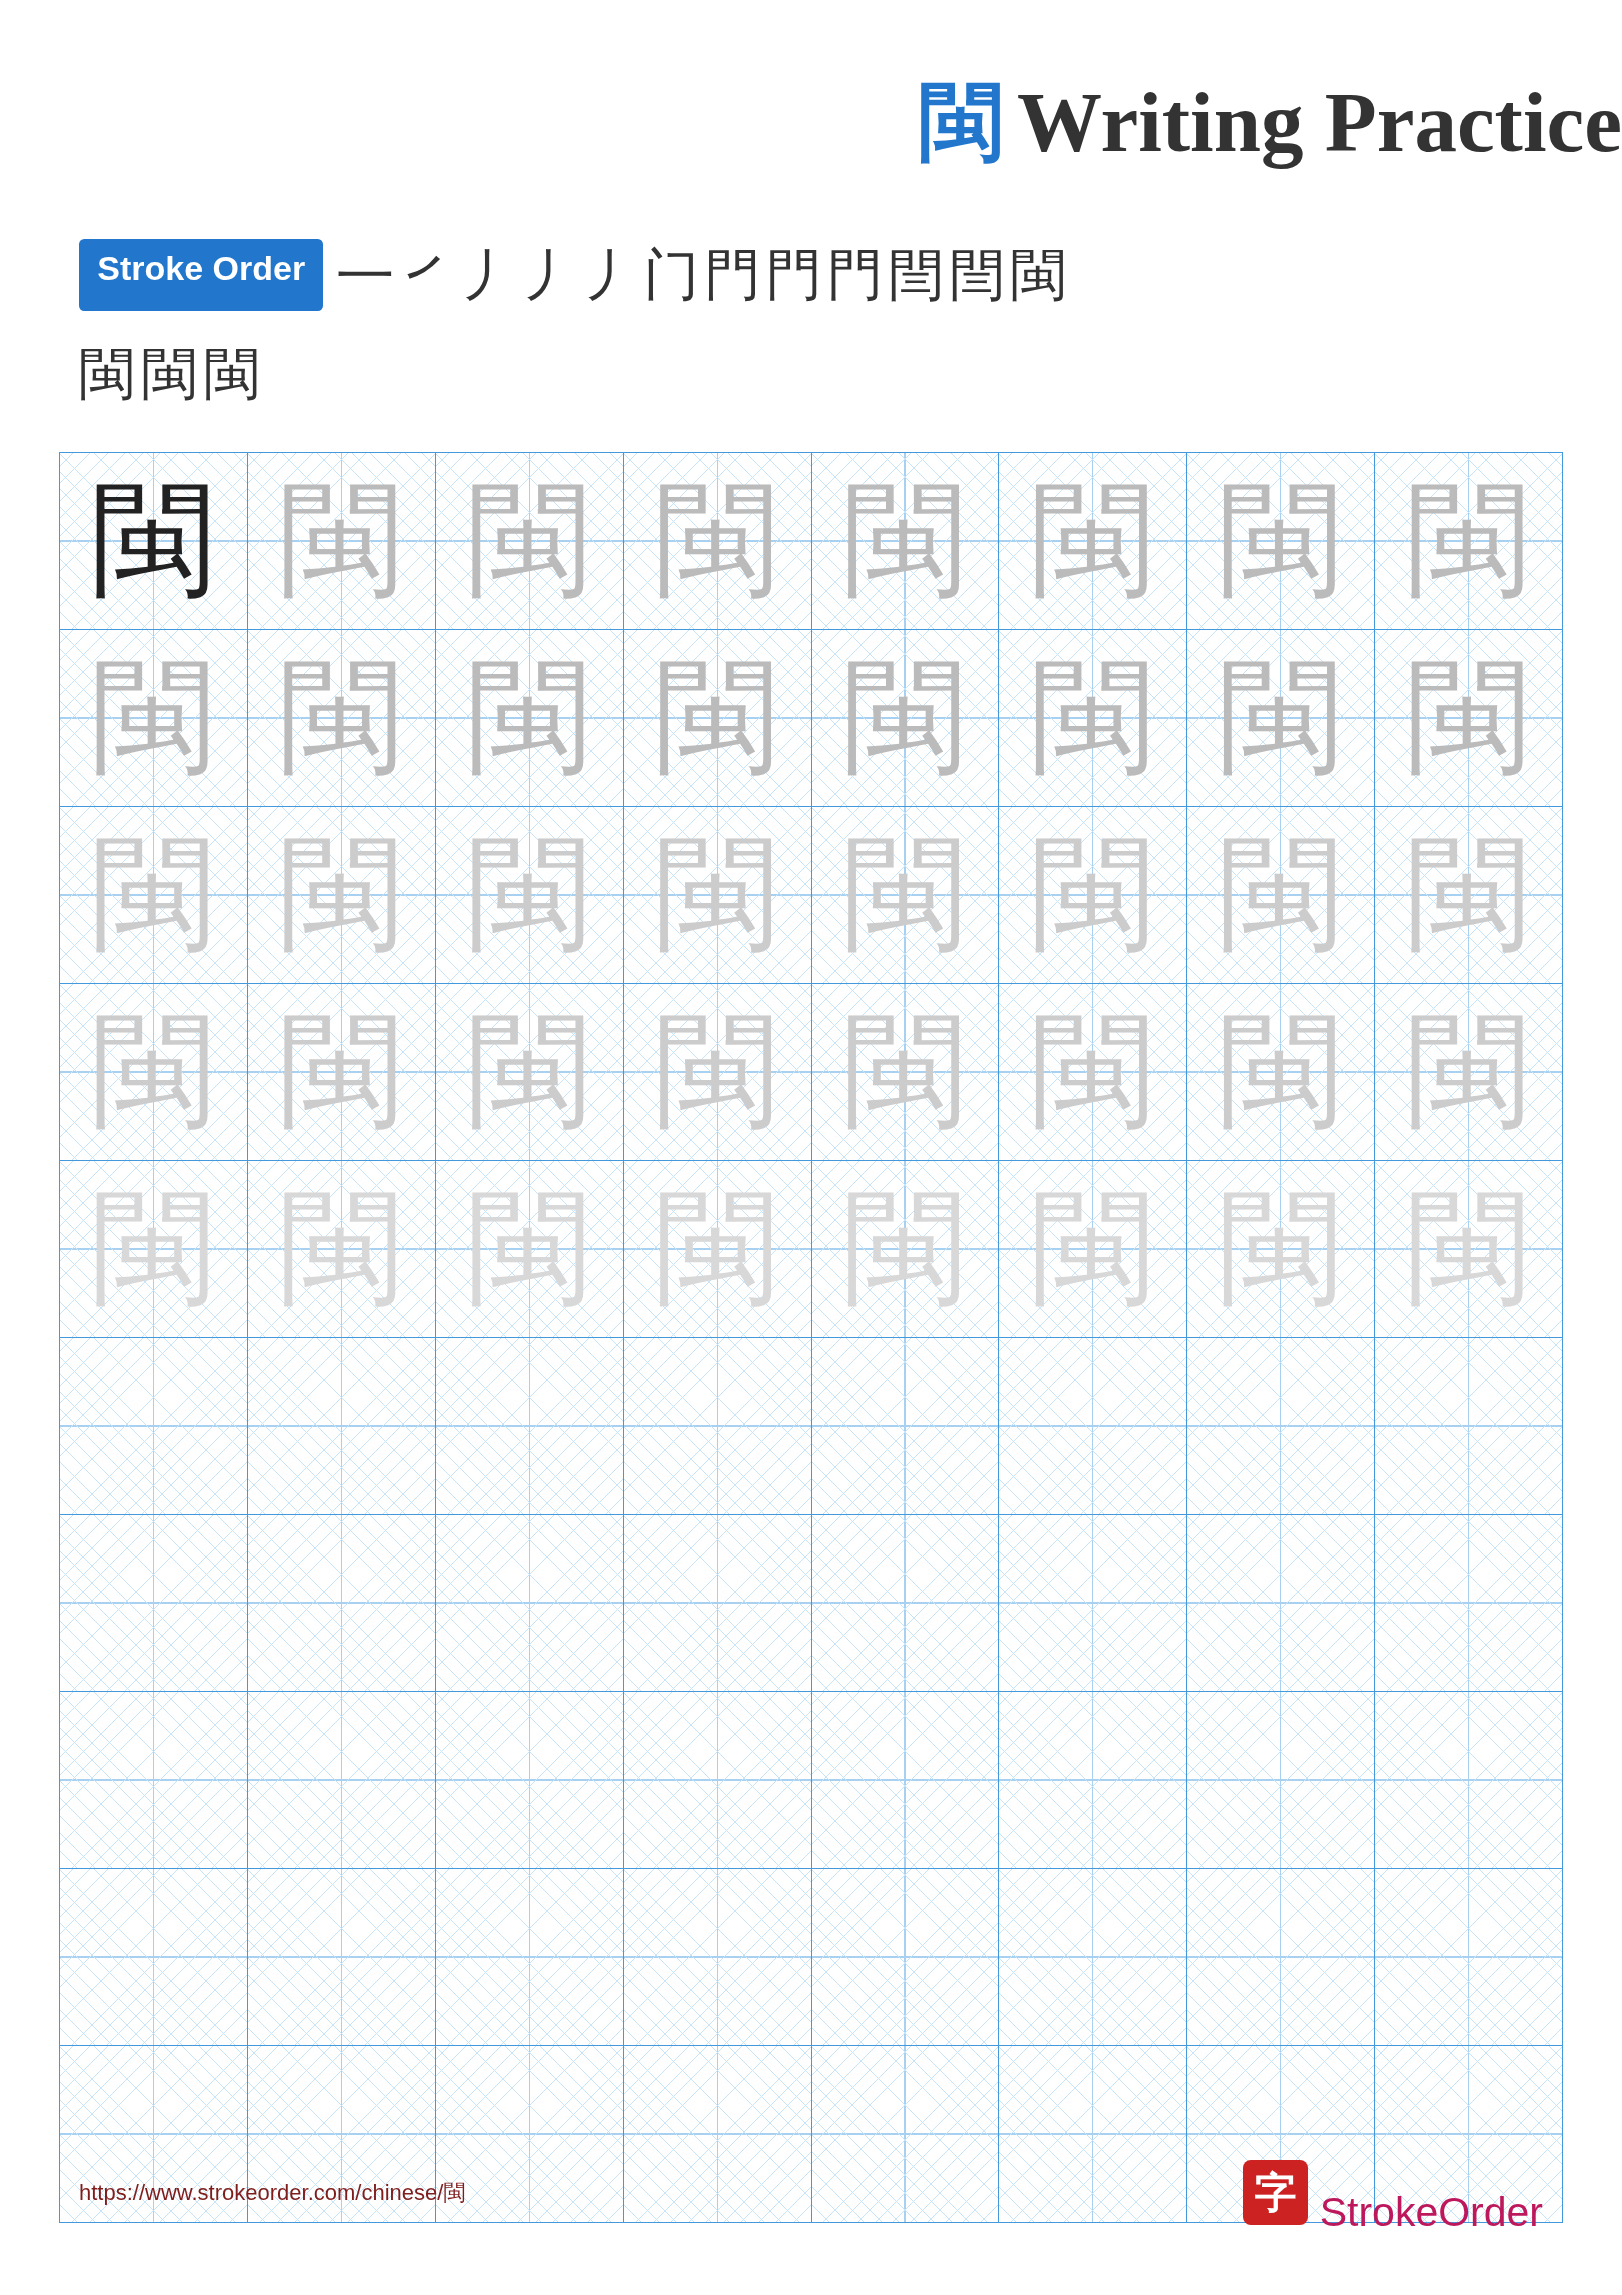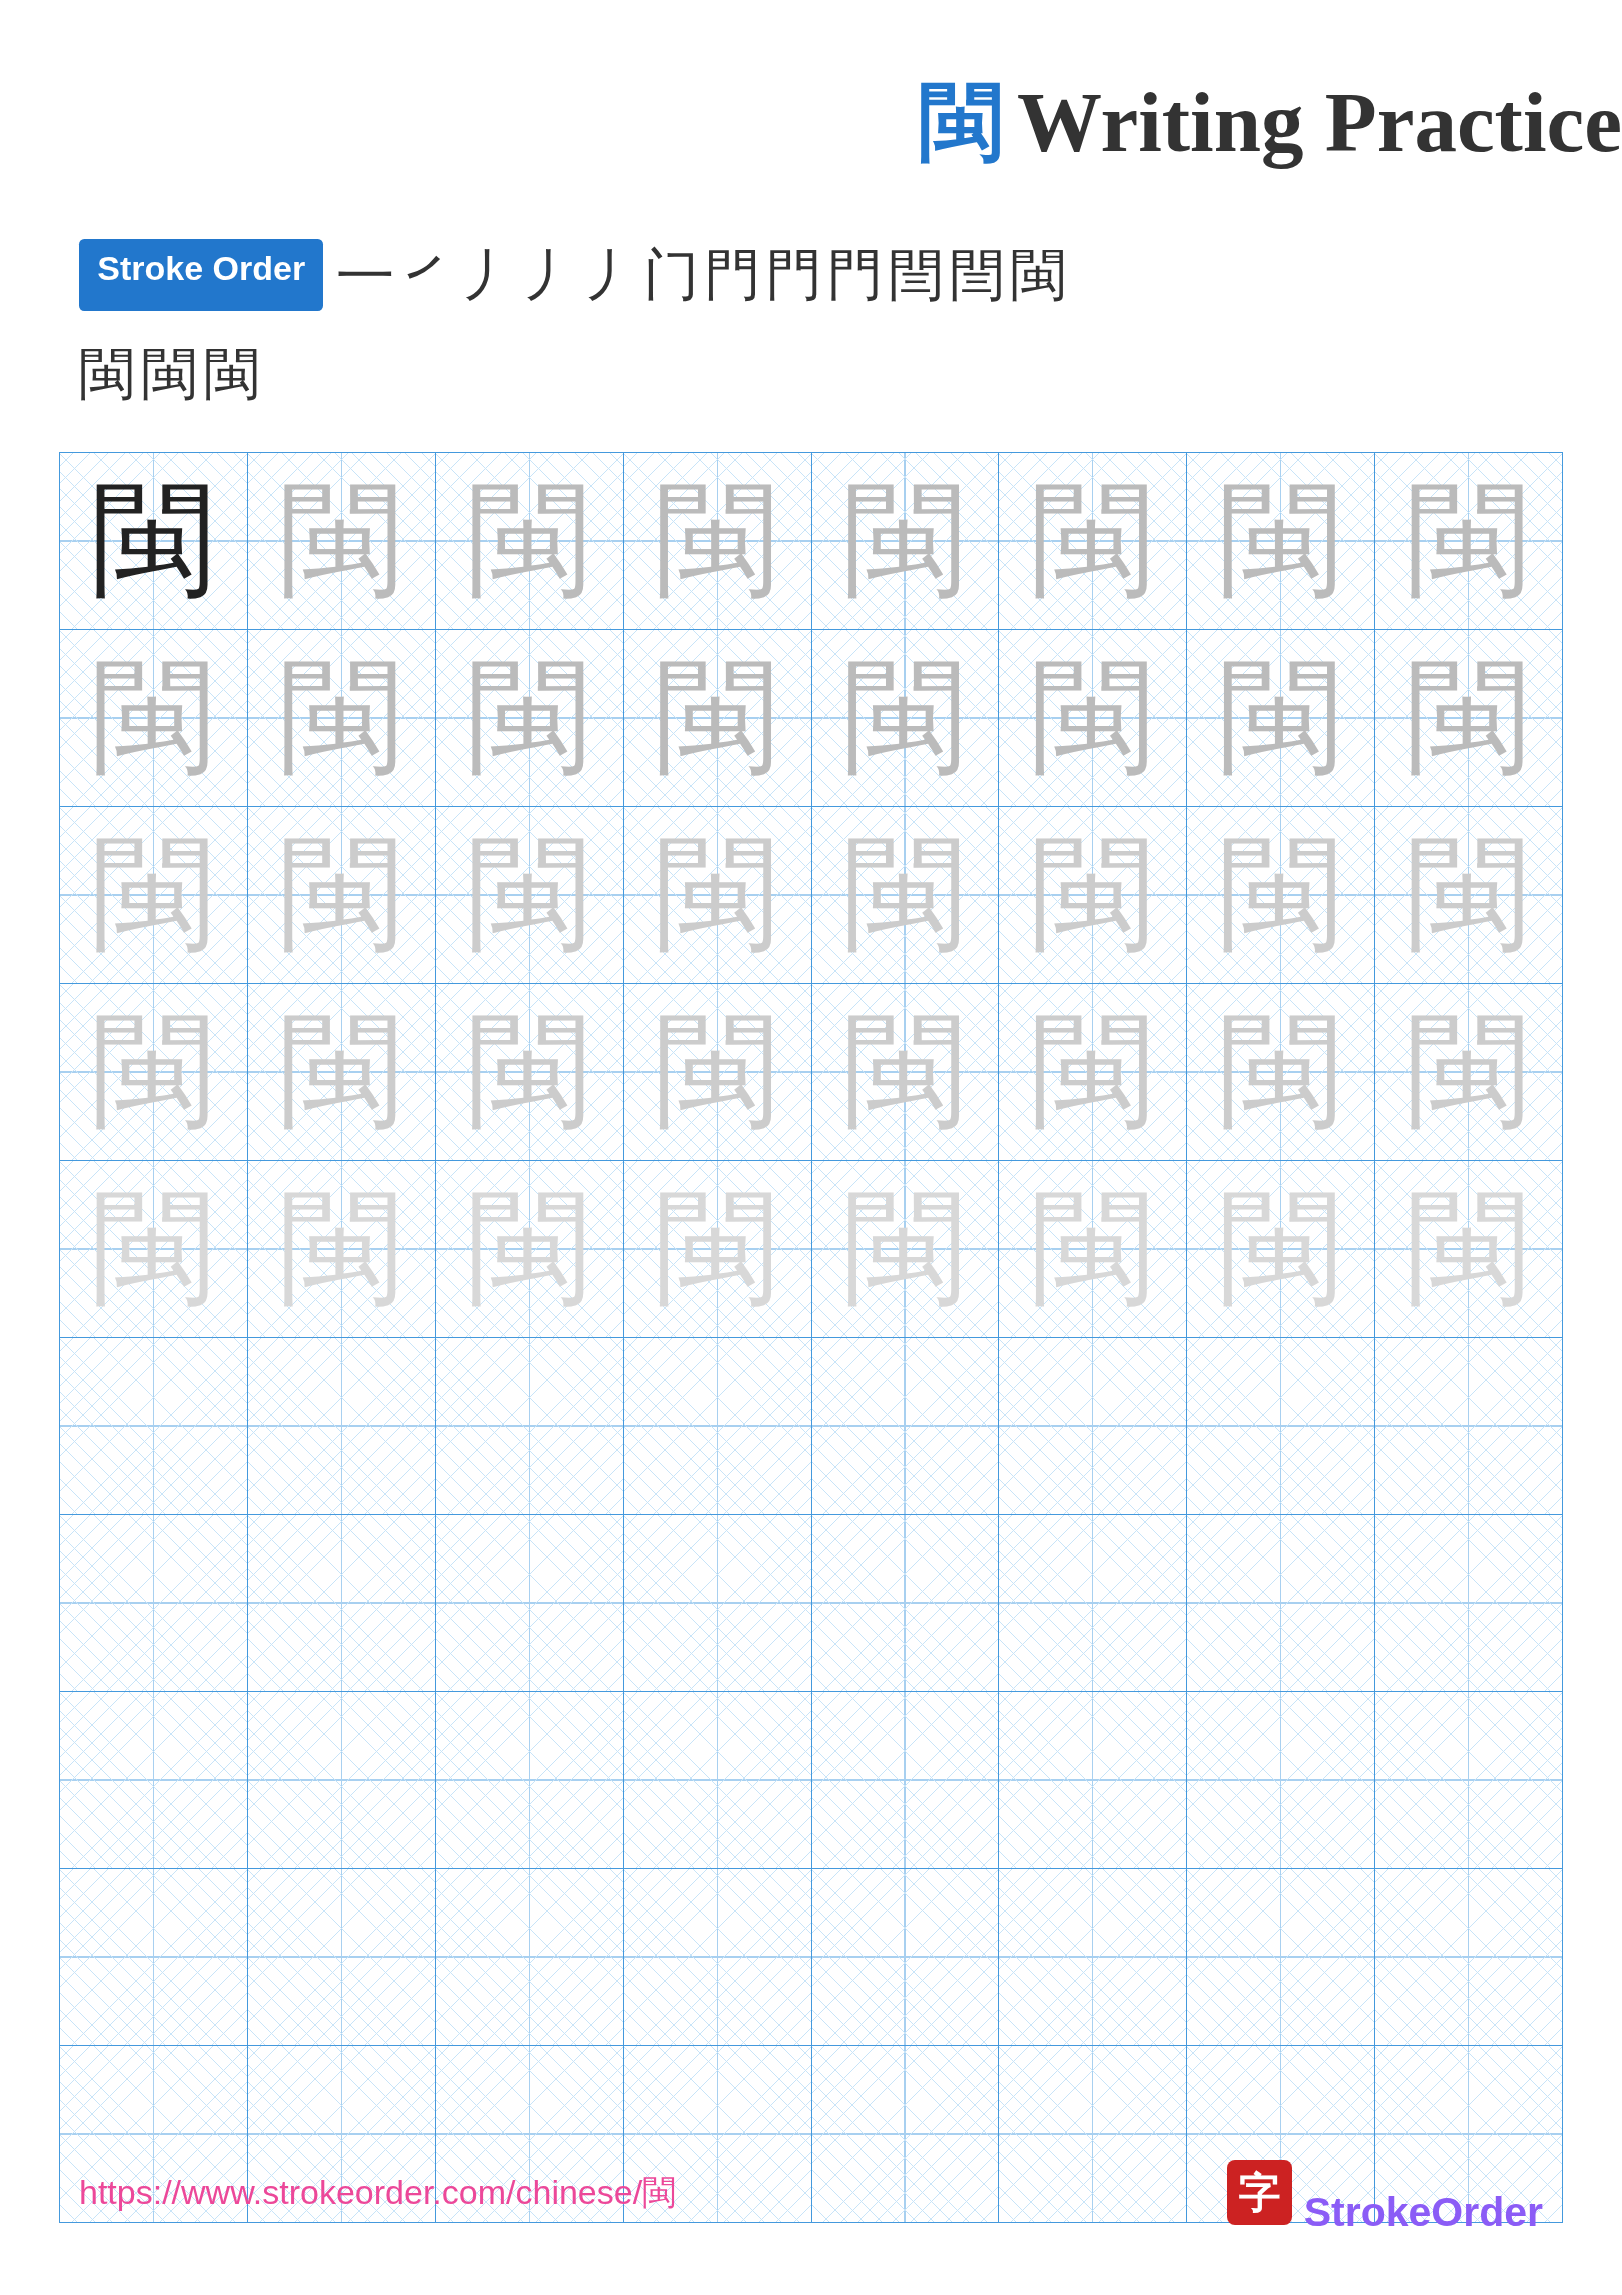--- a/index.html
+++ b/index.html
@@ -162,22 +162,22 @@
       bottom: 59px;
       left: 0;
       right: 0;
       display: flex;
       justify-content: space-between;
       align-items: center;
       padding: 0 79px;
     }
 
     .footer-url {
-      font-size: 34px;
-      color: #ec4899;
+      font-size: 22px;
+      color: #7f1d1d;
       font-family: sans-serif;
     }
 
     .footer-brand {
       display: flex;
       align-items: center;
       gap: 11.8px;
     }
 
     .brand-icon {
@@ -188,22 +188,22 @@
       font-size: 42px;
       display: flex;
       align-items: center;
       justify-content: center;
       border-radius: 7.9px;
       font-weight: bold;
     }
 
     .brand-name {
       font-size: 41px;
-      font-weight: bold;
-      color: #8b5cf6;
+      font-weight: normal;
+      color: #be185d;
       font-family: sans-serif;
       margin-top: 40px;
     }
 
   </style>
 </head>
 <body>
 
 <div class="page-title">
   <span class="title-char">閩</span><span>Writing Practice</span>

